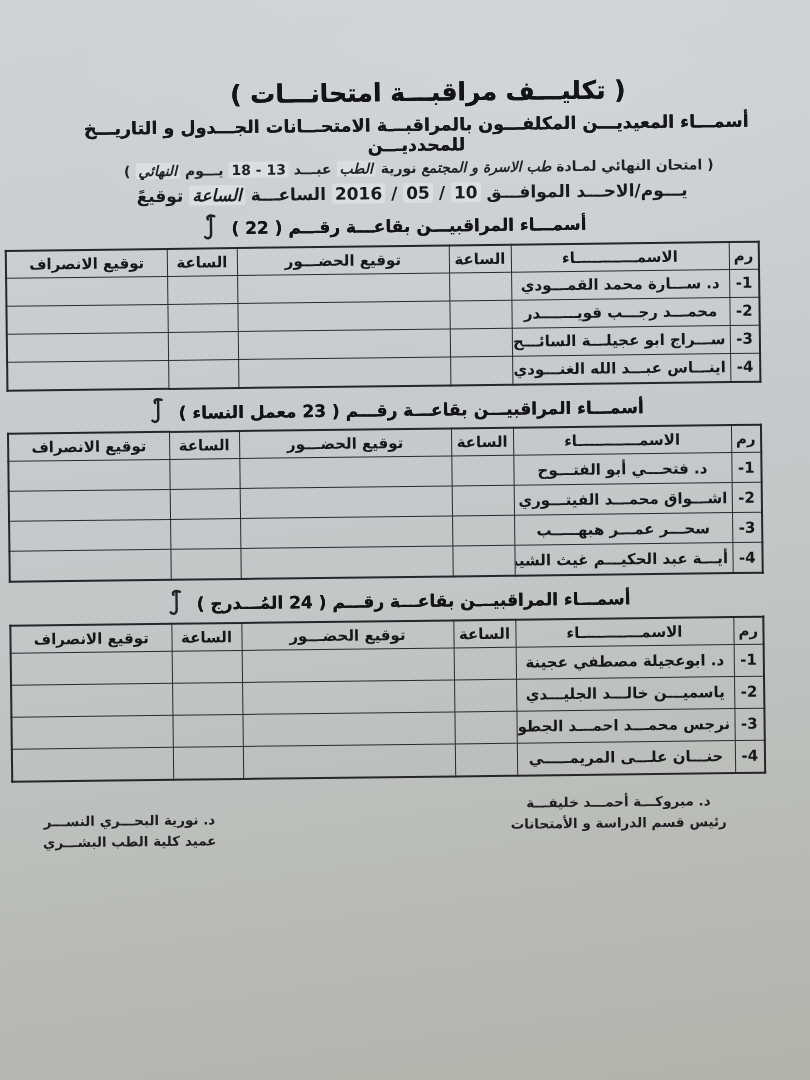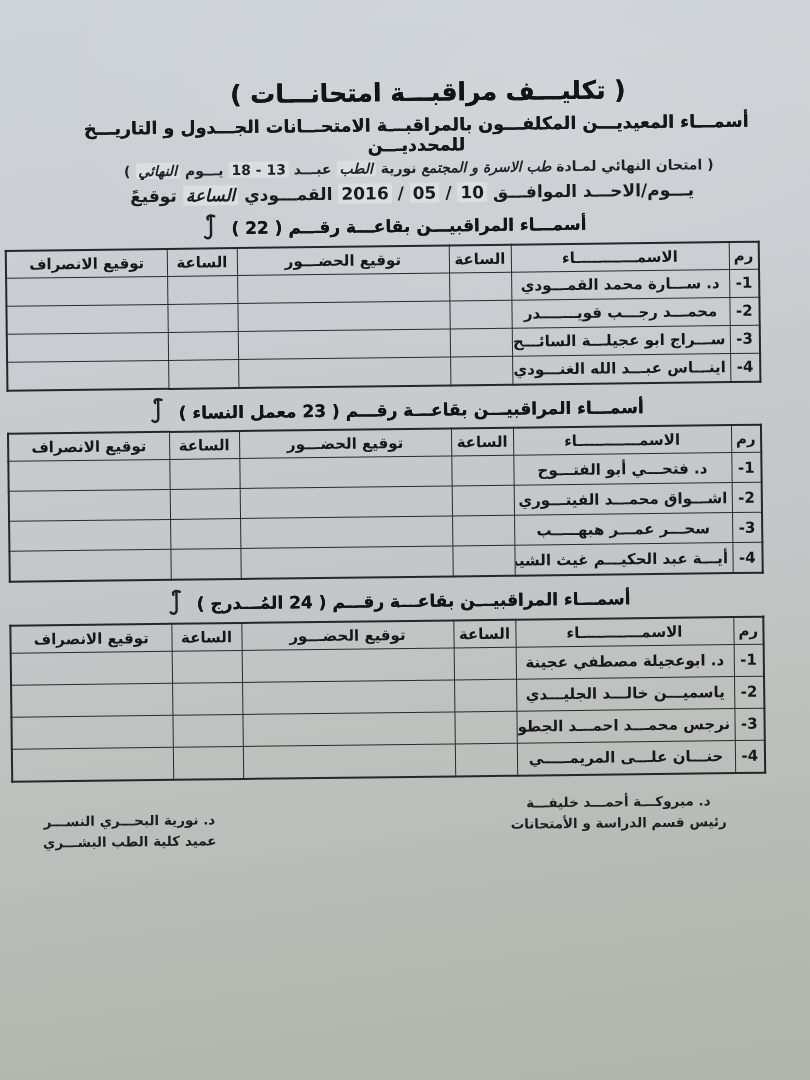--- a/index.html
+++ b/index.html
@@ -94,21 +94,21 @@
     <span>)</span>
   </div>
 
   <div class="date-line">
     <span>يـــوم/الاحـــد الموافـــق</span>
     <span class="hl">10</span>
     <span>/</span>
     <span class="hl">05</span>
     <span>/</span>
     <span class="hl">2016</span>
-    <span>القمـــودي</span>
+    <span>الساعـــة</span>
     <span class="it hl">الساعة</span>
     <span>توقيعً</span>
   </div>
 
   <div class="sec-title">
     <span>أسمـــاء المراقبيـــن بقاعـــة رقـــم ( 22 )</span>
     <svg class="tick" width="14" height="27" viewBox="0 0 14 27">
       <path d="M12 3 C7 1 4 3 5.5 6 M8.5 3 L8.5 21 C8.5 25 4.5 26 2.5 23.5" fill="none" stroke="#212125" stroke-width="2.4" stroke-linecap="round"></path>
     </svg>
   </div>

